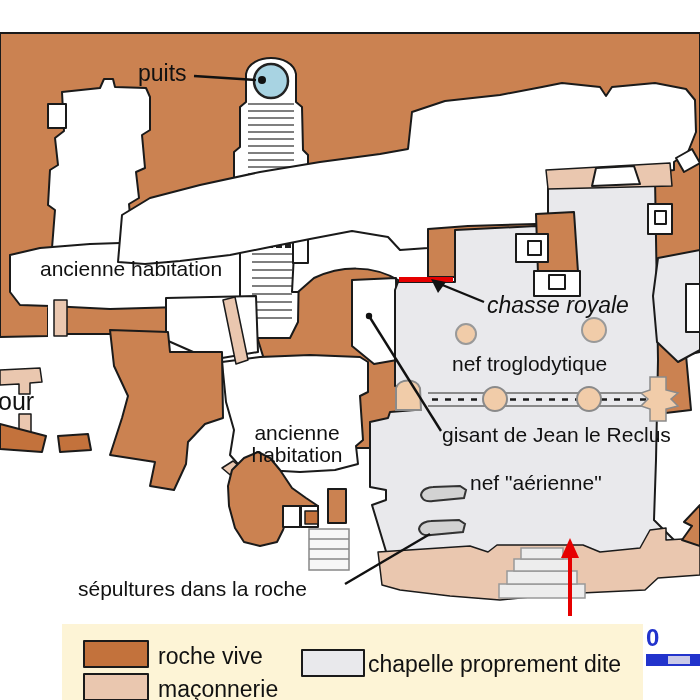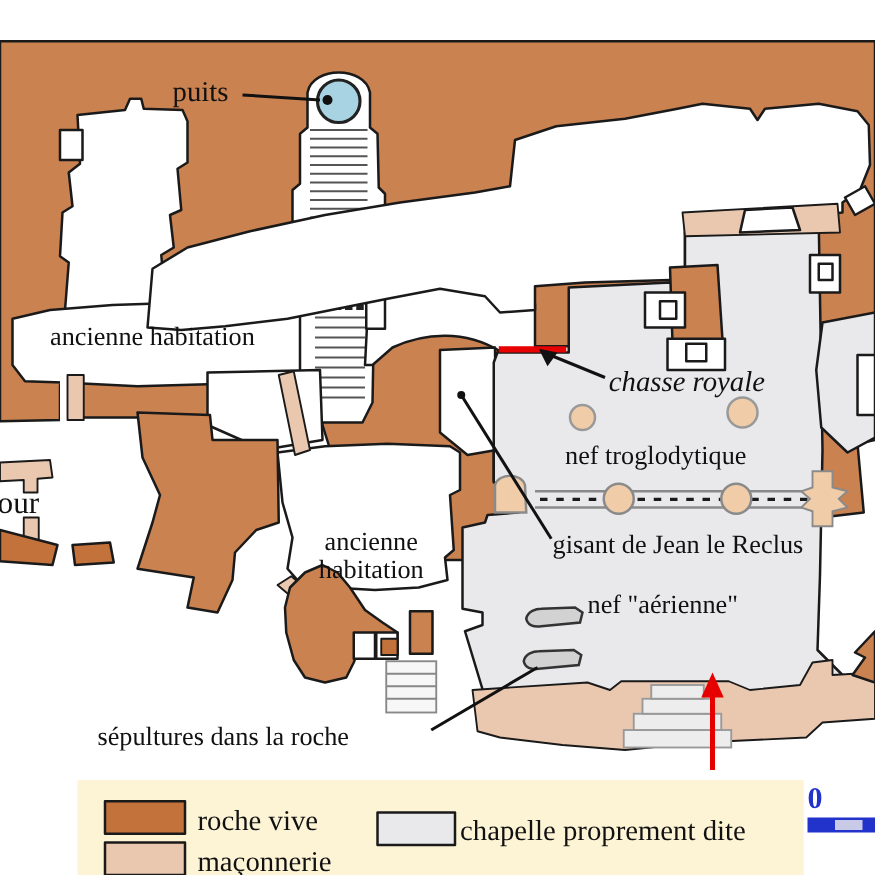--- a/index.html
+++ b/index.html
@@ -1,16 +1,16 @@
 <!DOCTYPE html>
 <html><head>
 <meta charset="utf-8">
 <style>
   html,body{margin:0;padding:0;background:#fff;}
-  .stage{width:616px;height:700px;position:relative;font-family:Liberation Serif, serif;}
+  .stage{width:616px;height:700px;position:relative;font-family:Liberation Sans, sans-serif;}
   svg{display:block;}
   .outline{stroke:#1a1a1a;stroke-width:2;stroke-linejoin:round;}
   .thin{stroke:#1a1a1a;stroke-width:1.5;stroke-linejoin:round;}
   .rock{fill:#cb8251;}
   .rock2{fill:#c3723c;}
   .white{fill:#ffffff;}
   .masonry{fill:#eac7af;}
   .col{fill:#f1cca9;}
   .chapel{fill:#e9e9ec;}
   .tomb{fill:#d2d2d2;stroke:#333;stroke-width:2;}

